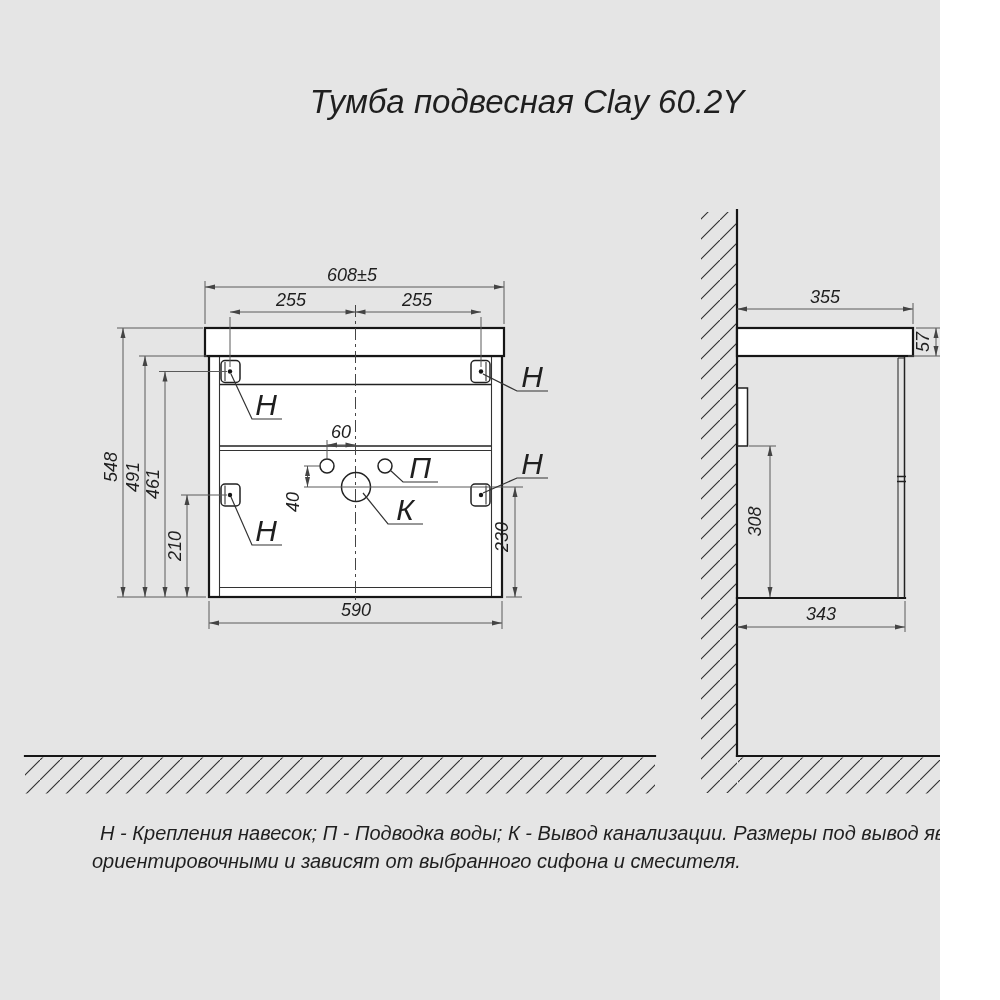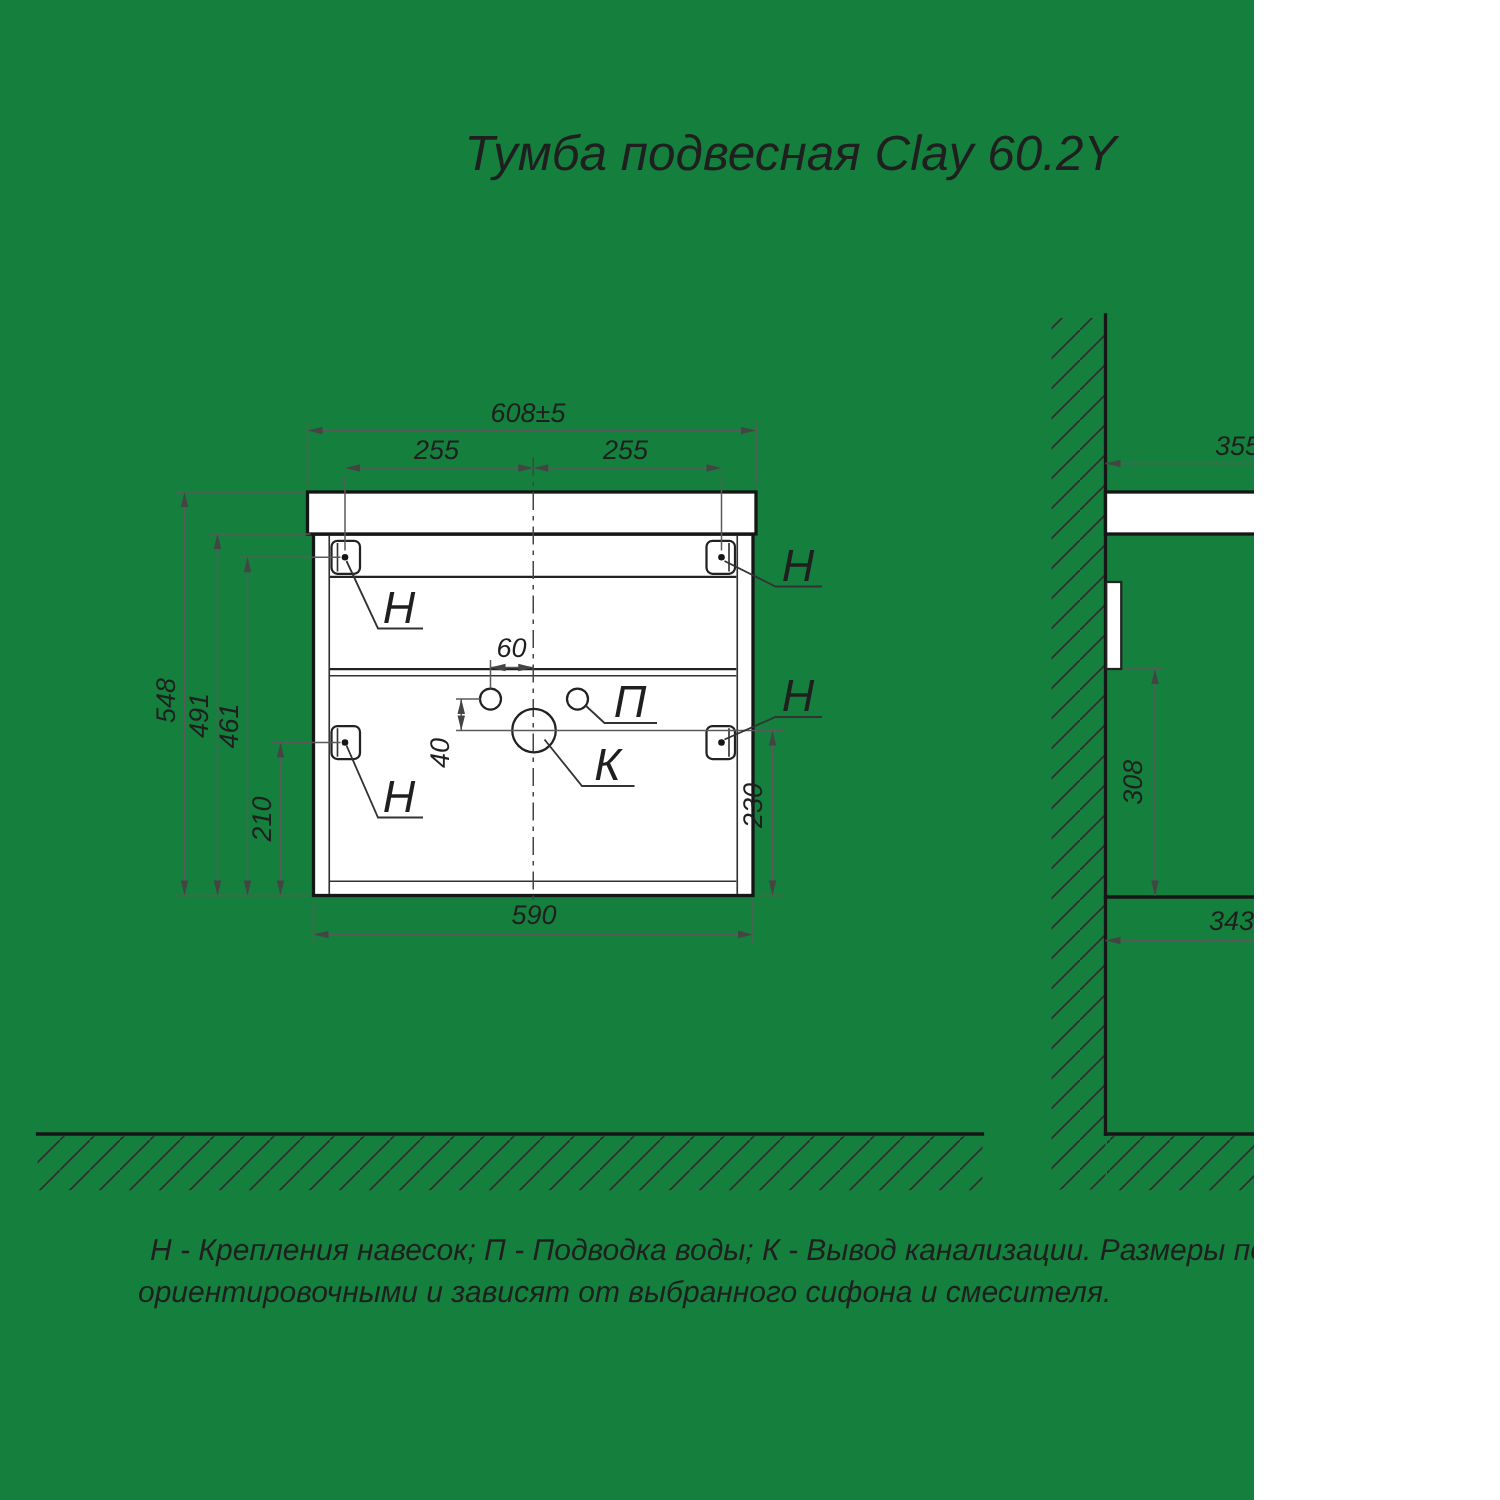--- a/index.html
+++ b/index.html
@@ -1,16 +1,16 @@
 <!DOCTYPE html>
 <html><head>
 <meta charset="utf-8">
 <style>
   html,body{margin:0;padding:0;background:#ffffff;}
-  .page{position:relative;width:836px;height:1000px;background:#15803d;overflow:hidden;}
+  .page{position:relative;width:940px;height:1000px;background:#e5e5e5;overflow:hidden;}
   svg{display:block;}
   .t{font-family:"Liberation Sans","DejaVu Sans",sans-serif;font-style:italic;fill:#1f1f1f;}
   .dim-t{font-size:18px;text-anchor:middle;}
   .lbl{font-size:30px;text-anchor:middle;}
   .title-t{font-size:33px;text-anchor:middle;}
   .note-t{font-size:20px;}
   .bold{stroke:#161616;stroke-width:2.2;fill:none;stroke-linecap:square;}
   .med{stroke:#222222;stroke-width:1.5;fill:none;}
   .thin{stroke:#333333;stroke-width:1.1;fill:none;}
   .dim{stroke:#5a5a5a;stroke-width:1;fill:none;}

